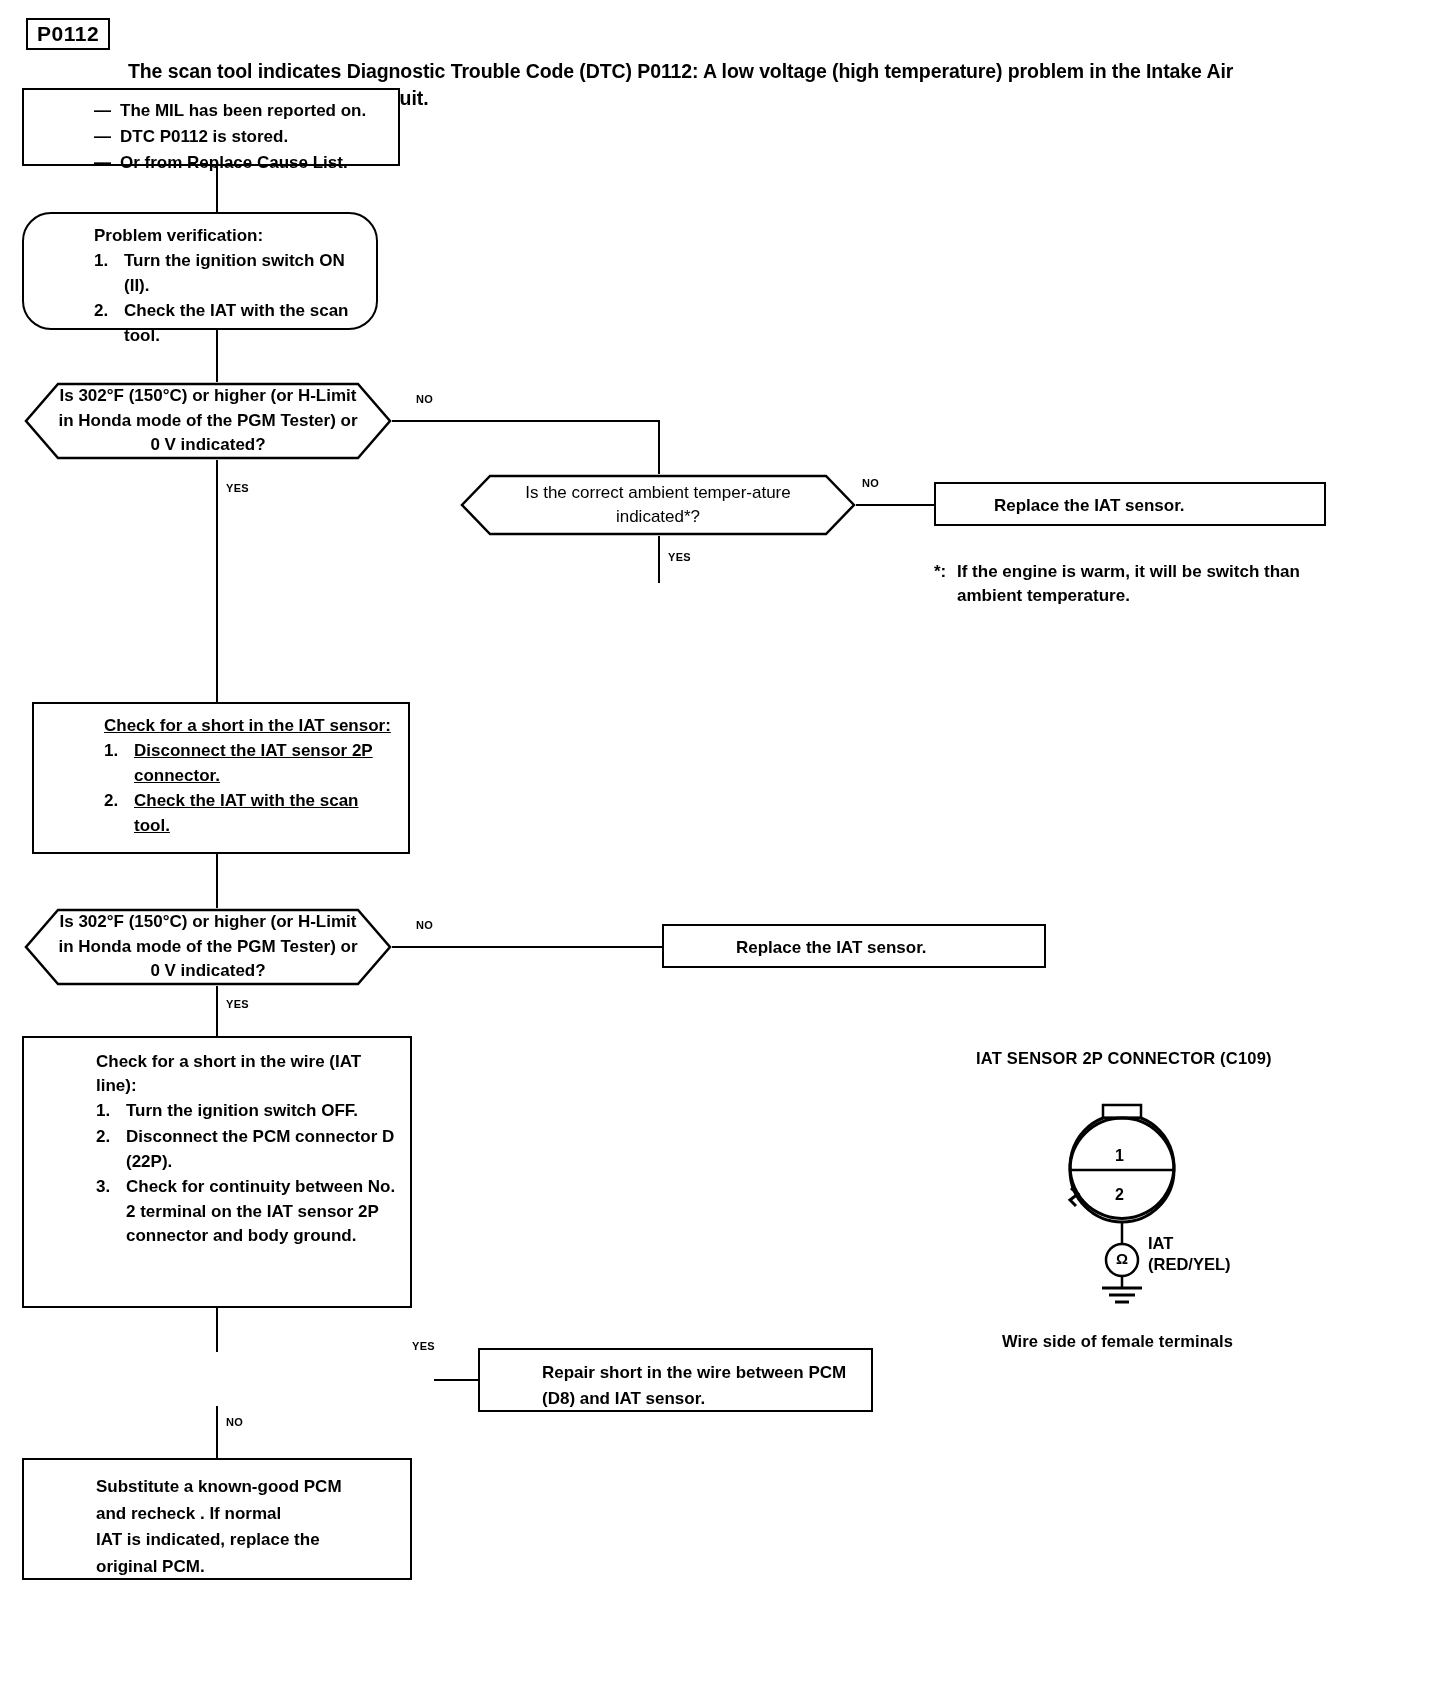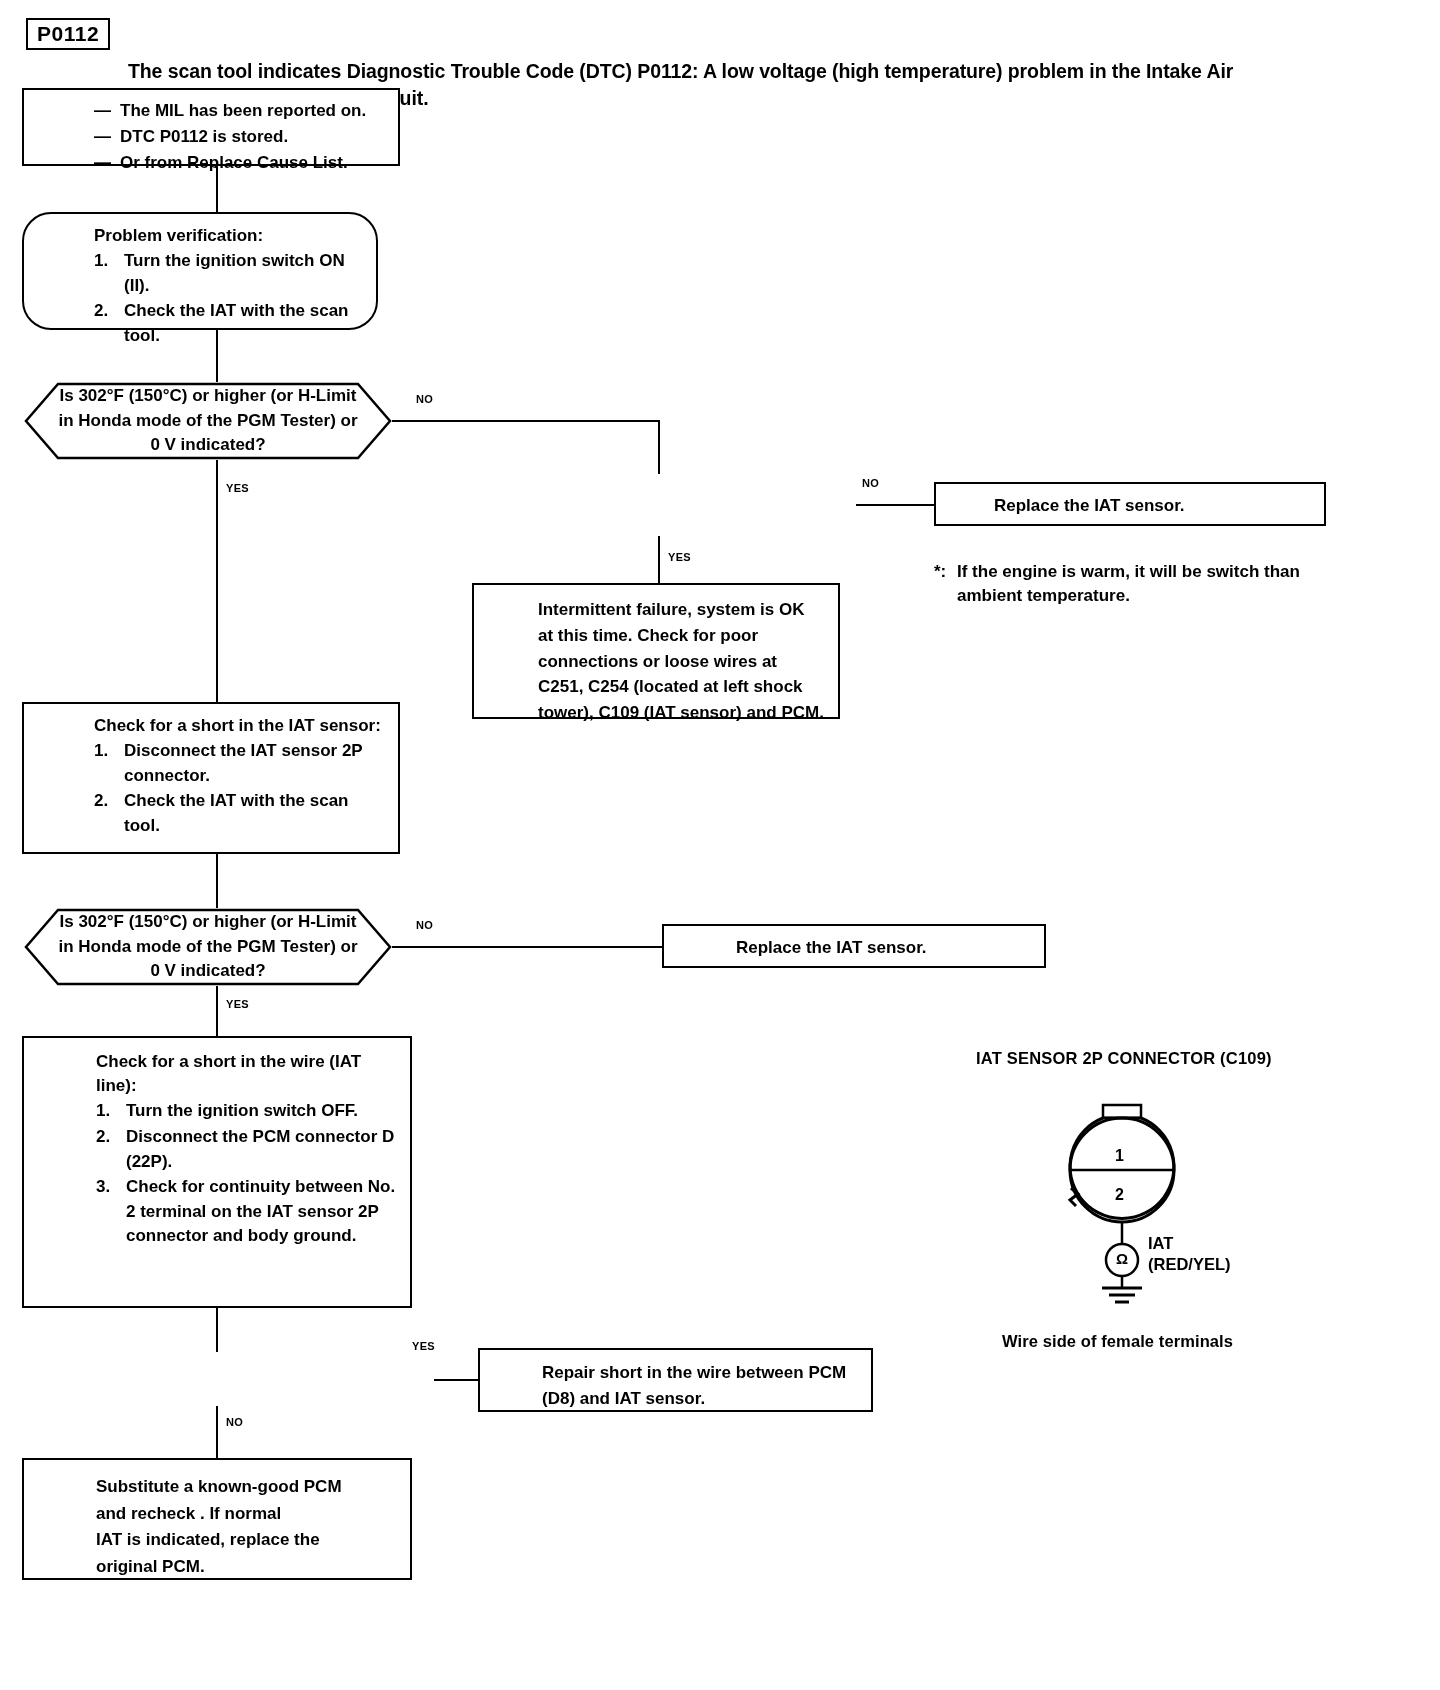--- a/index.html
+++ b/index.html
@@ -211,45 +211,46 @@
     <div class="hex-label" style="padding:0 34px;">Is 302°F (150°C) or higher (or H-Limit in Honda mode of the PGM Tester) or 0 V indicated?</div>
   </div>
 
   <div class="hline" style="left:392px; top:420px; width:268px;"></div>
   <div class="vline" style="left:658px; top:420px; height:54px;"></div>
   <div class="branch-label" style="left:416px; top:393px;">NO</div>
 
   <div class="vline" style="left:216px; top:460px; height:242px;"></div>
   <div class="branch-label" style="left:226px; top:482px;">YES</div>
 
+  <div class="hex" style="left:460px; top:474px; width:396px; height:62px;">
+    <svg width="396" height="62" viewBox="0 0 396 62" aria-hidden="true">
+      <polygon points="30,2 366,2 394,31 366,60 30,60 2,31" fill="#ffffff" stroke="#000000" stroke-width="2.5"></polygon>
+    </svg>
+    <div class="hex-label normalweight" style="padding:0 40px;">Is the correct ambient temper-ature indicated*?</div>
+  </div>
 
   <div class="hline" style="left:856px; top:504px; width:80px;"></div>
   <div class="branch-label" style="left:862px; top:477px;">NO</div>
 
   <div class="abs box" style="left:934px; top:482px; width:392px; height:44px;">
     <div class="box-inner" style="padding:10px 10px 8px 18px;">
       <span>Replace the IAT sensor.</span>
     </div>
   </div>
 
   <div class="footnote" style="left:934px; top:560px; width:400px;">
     <span class="fn-mark">*:</span>
     <span class="fn-text">If the engine is warm, it will be switch than ambient temperature.</span>
   </div>
 
   <div class="vline" style="left:658px; top:536px; height:47px;"></div>
   <div class="branch-label" style="left:668px; top:551px;">YES</div>
 
-  <div class="abs box" style="left:472px; top:583px; width:368px; height:136px;">
-    <div class="box-inner" style="padding:12px 14px 10px 24px; line-height:1.52;">
-      <span>Intermittent failure, system is OK at this time. Check for poor connections or loose wires at C251, C254 (located at left shock tower), C109 (IAT sensor) and PCM.</span>
-    </div>
-  </div>
-
-  <div class="abs box" style="left:22px; top:702px; width:378px; height:152px;">
+
+  <div class="abs box" style="left:32px; top:702px; width:378px; height:152px;text-decoration:underline;">
     <div class="box-inner" style="padding:10px 10px 8px 30px;">
       <div class="title-line">Check for a short in the IAT sensor:</div>
       <ul class="step-list">
         <li>
           <span class="num">1.</span>
           <span>Disconnect the IAT sensor 2P connector.</span>
         </li>
         <li>
           <span class="num">2.</span>
           <span>Check the IAT with the scan tool.</span>

